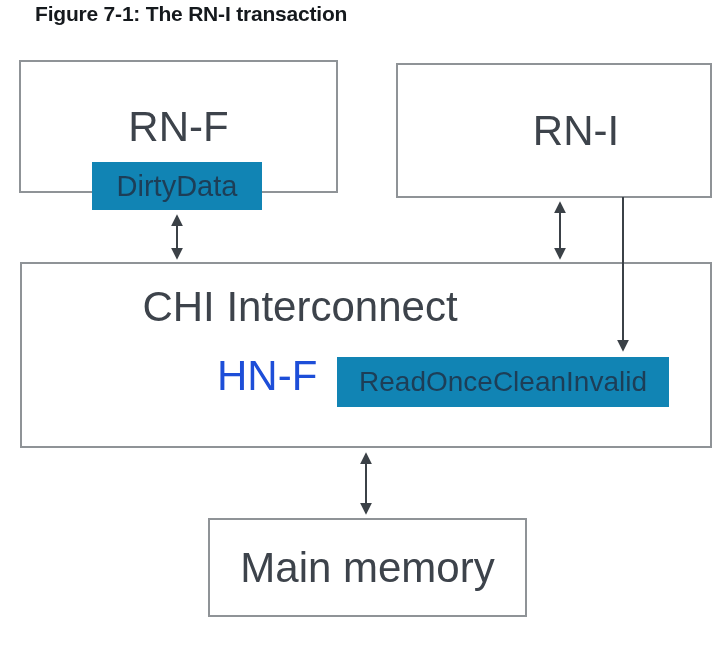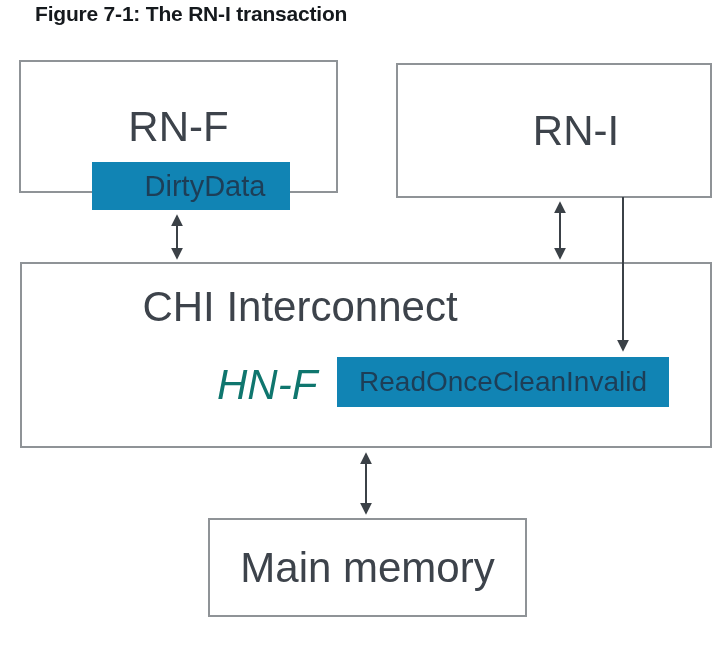--- a/index.html
+++ b/index.html
@@ -28,32 +28,32 @@
   #rnf-box  { left:19px;  top:60px;  width:319px; height:133px; z-index:1;align-items:center; }
   #rni-box  { left:396px; top:63px;  width:316px; height:135px; z-index:1;padding-left:44px; }
   #chi-box  { left:20px;  top:262px; width:692px; height:186px; z-index:1; }
   #mem-box  { left:208px; top:518px; width:319px; height:99px; z-index:1; }
 
   #chi-label {
     position:absolute; left:20px; top:283px; width:560px;
     text-align:center; font-size:42px; color:#3d434b; z-index:2;
   }
   #hnf-label {
-    position:absolute; left:217px; top:361px;
-    font-size:42px; color:#0f766e; z-index:2;font-style:italic;
+    position:absolute; left:217px; top:352px;
+    font-size:42px; color:#1d4ed8; z-index:2;
   }
   .msg-box {
     position:absolute;
     background:#1184b4;
     color:#1d3e57;
     display:flex; align-items:center; justify-content:center;
     white-space:nowrap;
     z-index:3;
   }
-  #dirtydata-box { left:92px;  top:162px; width:170px; height:48px; font-size:29px;padding-left:28px; }
+  #dirtydata-box { left:92px;  top:162px; width:170px; height:48px; font-size:29px; }
   #roci-box      { left:337px; top:357px; width:332px; height:50px; font-size:28px; }
 
   #arrow-layer { position:absolute; left:0; top:0; z-index:4; pointer-events:none; }
 
   .watermark {
     position:absolute; right:8px; top:611px;
     font-size:22px; letter-spacing:1px;
     color:#c8c8c8;
     text-shadow:1.5px 1.5px 0 #ffffff;
     font-family:"Liberation Sans", sans-serif;

